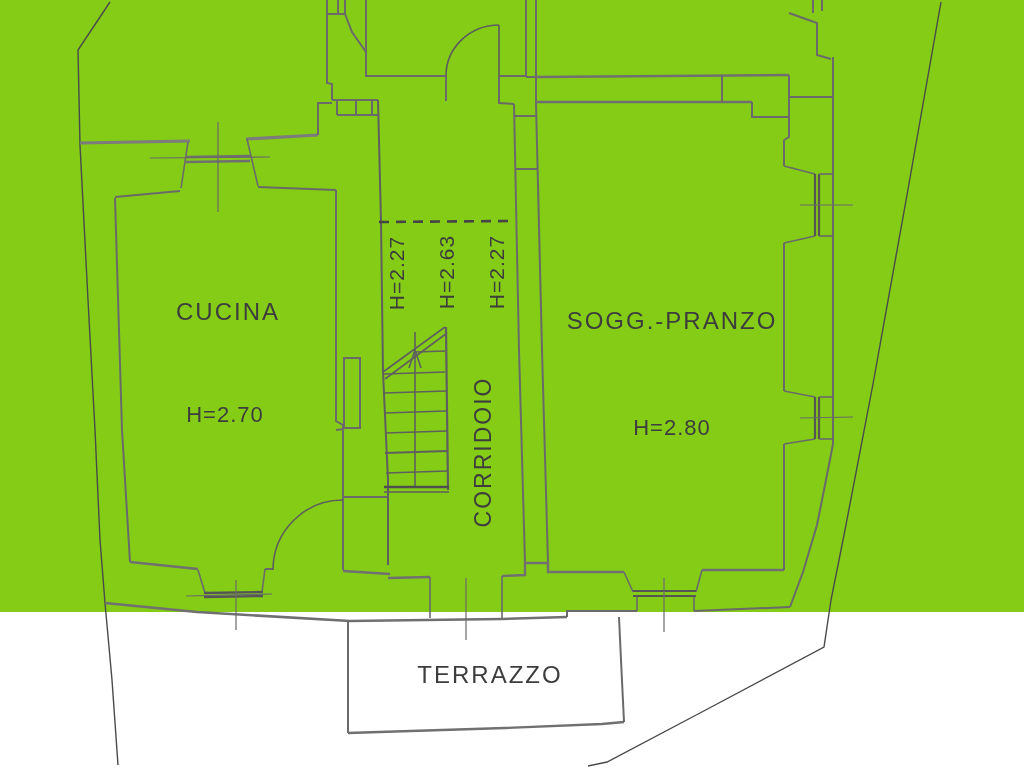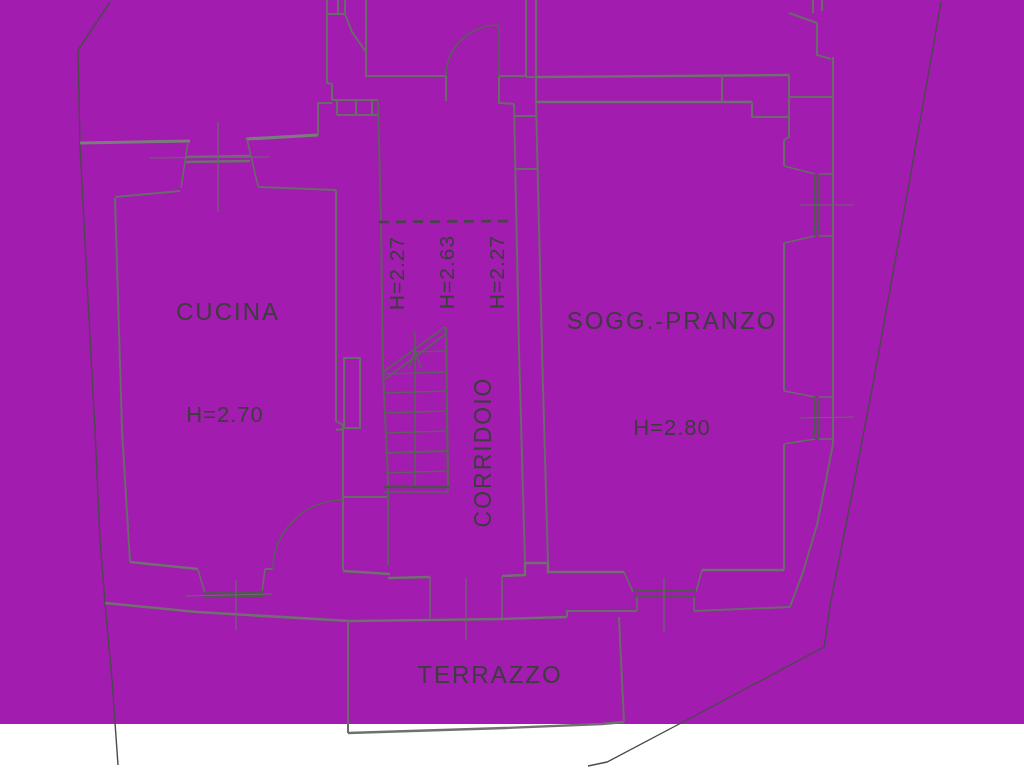--- a/index.html
+++ b/index.html
@@ -1,16 +1,16 @@
 <!DOCTYPE html>
 <html><head>
 <meta charset="utf-8">
 <style>
   html,body{margin:0;padding:0;background:#ffffff;width:1024px;height:768px;overflow:hidden;}
-  .plan-wrap{position:relative;width:1024px;height:724px;background:#a21caf;}
+  .plan-wrap{position:relative;width:1024px;height:612px;background:#84cc16;}
   svg{display:block;}
   svg text{
     font-family:"Liberation Sans","DejaVu Sans",sans-serif;
     fill:#3d3d3d;
     letter-spacing:2px;
   }
   .room-label{font-size:24px;}
   .height-label{font-size:22px;letter-spacing:1px;}
   .v-label{font-size:21px;letter-spacing:1px;}
   .v-room{font-size:23px;letter-spacing:2px;}

